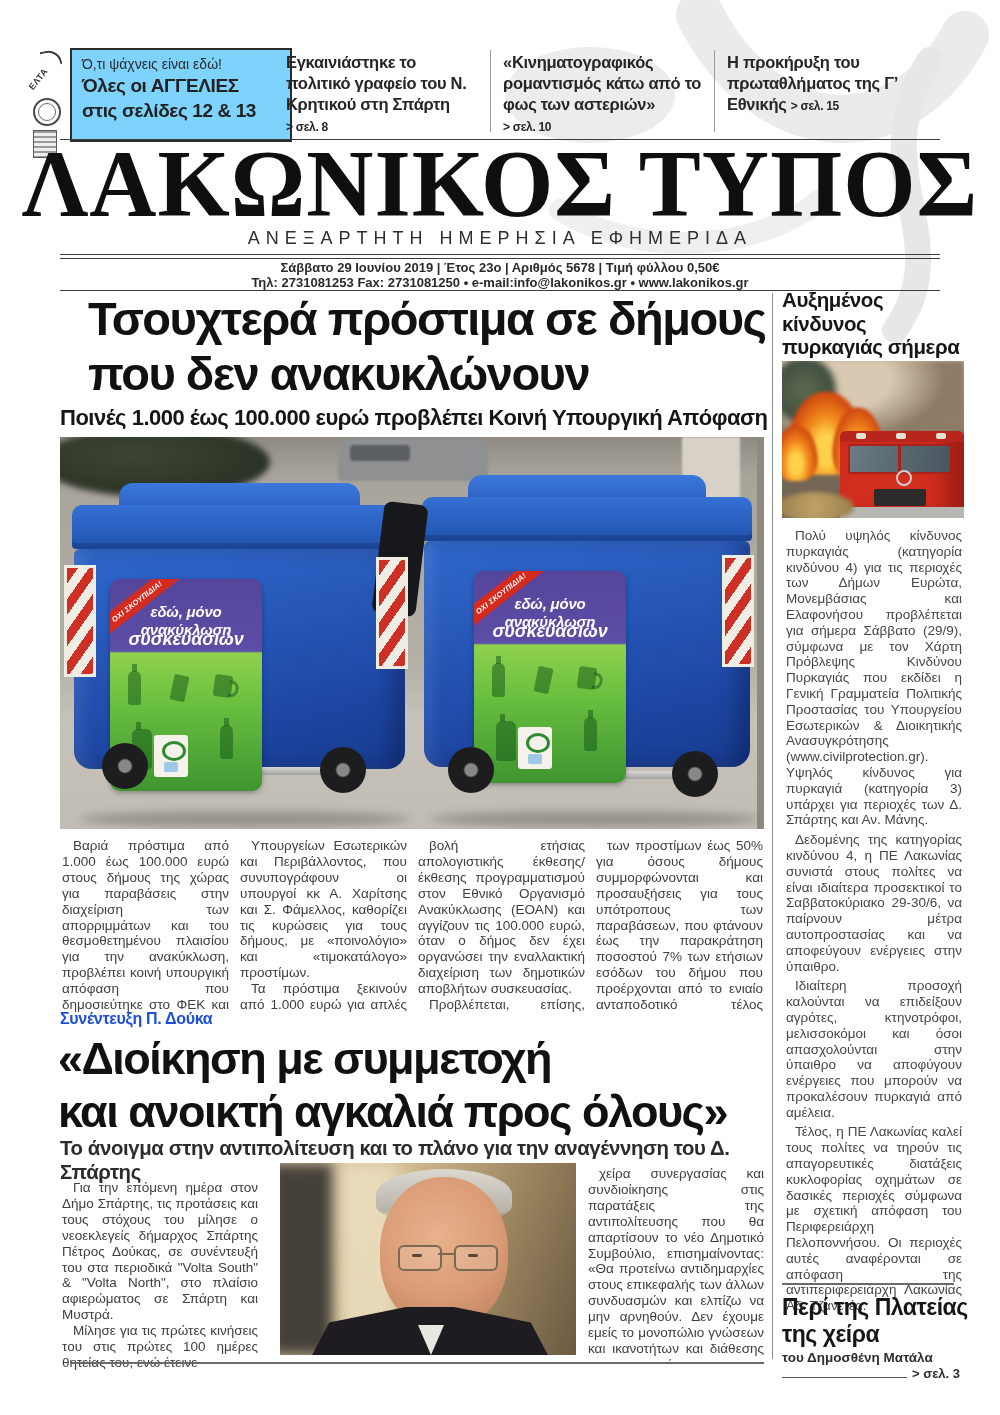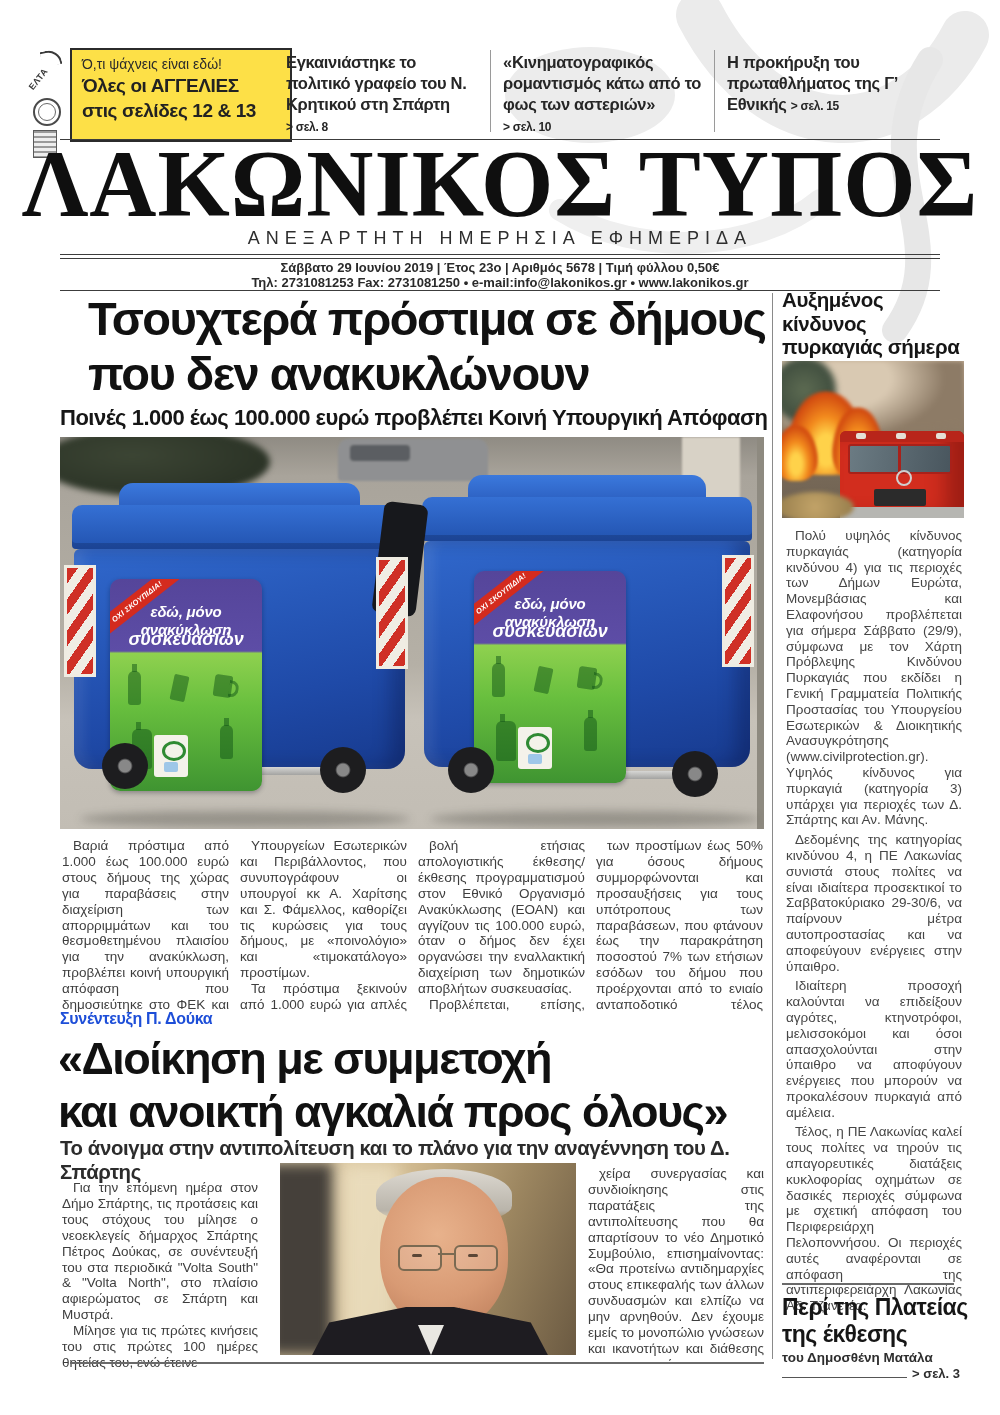--- a/index.html
+++ b/index.html
@@ -16,21 +16,21 @@
   .stamp-bird{top:50px;width:30px;height:44px;}
   .stamp-bird .wing{position:absolute;left:8px;top:0;width:18px;height:14px;border:2.5px solid #3a3a3a;
     border-bottom:none;border-left:none;border-radius:0 14px 0 0;transform:rotate(-12deg);}
   .stamp-bird .label{position:absolute;left:-7px;top:24px;font-size:9px;font-weight:bold;transform:rotate(-52deg);letter-spacing:.5px;}
   .stamp-circle{top:98px;width:24px;height:24px;border:2px solid #4a4a4a;border-radius:50%;}
   .stamp-circle:before{content:"";position:absolute;inset:3px;border:1.5px solid #6a6a6a;border-radius:50%;}
   .stamp-rect{top:130px;width:22px;height:26px;border:1.5px solid #5a5a5a;
     background:repeating-linear-gradient(180deg,#9a9a9a 0 2px,#eee 2px 5px);}
 
   
-  .adbox{position:absolute;left:70px;top:48px;width:198px;height:80px;border:2px solid #2b2b2b;padding:5px 10px;z-index:2;background:#fde047;}
+  .adbox{position:absolute;left:70px;top:48px;width:198px;height:80px;border:2px solid #2b2b2b;padding:5px 10px;z-index:2;background:#7dd3fc;}
   .adbox .l1{font-size:14px;color:#2b2b2b;margin-top:1px;}
   .adbox .l2,.adbox .l3{font-size:19px;font-weight:bold;letter-spacing:-0.4px;margin-top:3px;color:#222;}
   .teaser{position:absolute;top:52px;font-size:16.5px;font-weight:bold;line-height:21px;
     letter-spacing:-0.3px;color:#262626;z-index:2;}
   .teaser .pref{font-size:12px;white-space:nowrap;}
   .tsep{top:50px;height:82px;background:#9a9a9a;z-index:2;}
 
   
   .m-title{position:absolute;left:0;right:0;top:138px;text-align:center;z-index:2;
     font-family:"Liberation Serif",serif;font-weight:bold;font-size:93px;line-height:92px;
@@ -355,21 +355,21 @@
   <div class="sb-body">
     <p>Πολύ υψηλός κίνδυνος πυρκαγιάς (κατηγορία κινδύνου 4) για τις περιοχές των Δήμων Ευρώτα, Μονεμβάσιας και Ελαφονήσου προβλέπεται για σήμερα Σάββατο (29/9), σύμφωνα με τον Χάρτη Πρόβλεψης Κινδύνου Πυρκαγιάς που εκδίδει η Γενική Γραμματεία Πολιτικής Προστασίας του Υπουργείου Εσωτερικών &amp; Διοικητικής Ανασυγκρότησης (www.civilprotection.gr). Υψηλός κίνδυνος για πυρκαγιά (κατηγορία 3) υπάρχει για περιοχές των Δ. Σπάρτης και Αν. Μάνης.</p>
     <p>Δεδομένης της κατηγορίας κινδύνου 4, η ΠΕ Λακωνίας συνιστά στους πολίτες να είναι ιδιαίτερα προσεκτικοί το Σαββατοκύριακο 29-30/6, να παίρνουν μέτρα αυτοπροστασίας και να αποφεύγουν ενέργειες στην ύπαιθρο.</p>
     <p>Ιδιαίτερη προσοχή καλούνται να επιδείξουν αγρότες, κτηνοτρόφοι, μελισσοκόμοι και όσοι απασχολούνται στην ύπαιθρο να αποφύγουν ενέργειες που μπορούν να προκαλέσουν πυρκαγιά από αμέλεια.</p>
     <p>Τέλος, η ΠΕ Λακωνίας καλεί τους πολίτες να τηρούν τις απαγορευτικές διατάξεις κυκλοφορίας οχημάτων σε δασικές περιοχές σύμφωνα με σχετική απόφαση του Περιφερειάρχη Πελοποννήσου. Οι περιοχές αυτές αναφέρονται σε απόφαση της αντιπεριφερειάρχη Λακωνίας Αδ. Τζανετέα.</p>
   </div>
 
   <div class="sb-rule"></div>
   <div class="op-h">
     <span>Περί της Πλατείας</span><br>
-    <span>της έκθεσης</span>
+    <span>της χείρα</span>
   </div>
   <div class="op-by">του Δημοσθένη Ματάλα</div>
   <div class="op-ref">
     <span class="ln"></span>
     <span>&gt; σελ. 3</span>
   </div>
 
 </div>
 
 </body></html>

